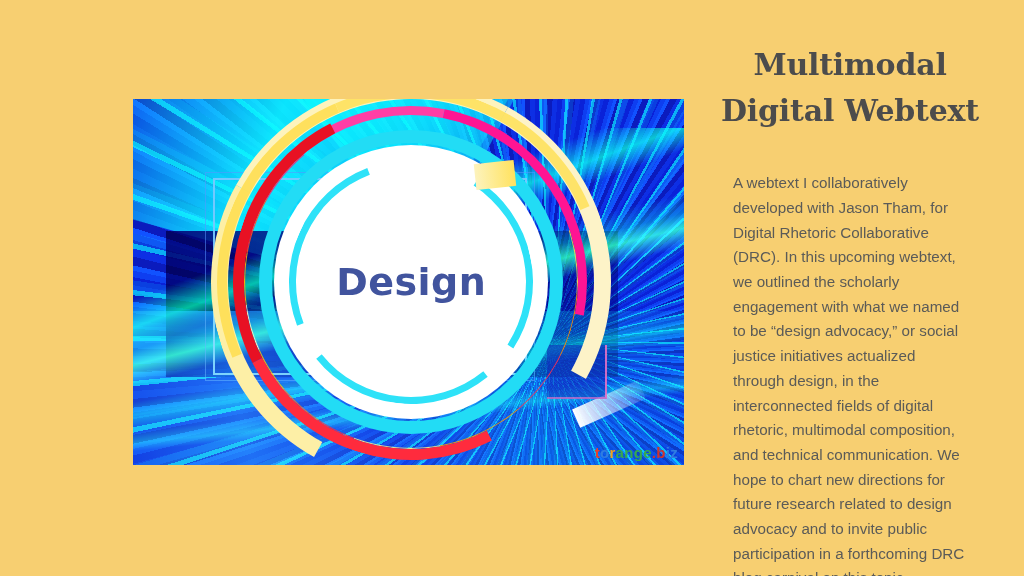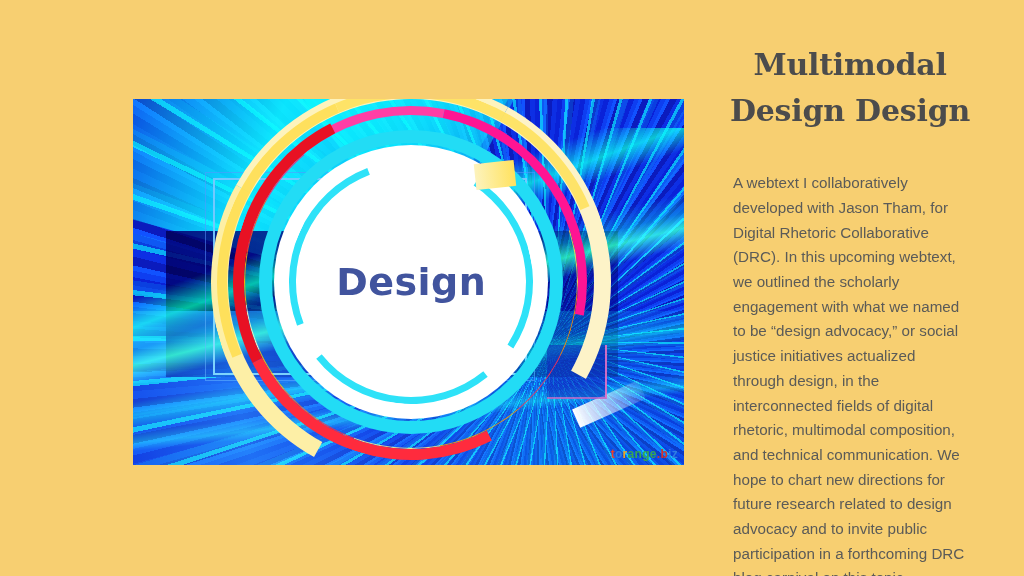--- a/index.html
+++ b/index.html
@@ -282,21 +282,21 @@
     letter-spacing: .5px;
     color: #41549e;
     text-align: center;
   }
 
   
   .watermark {
     position: absolute;
     right: 6px;
     bottom: 4px;
-    font-size: 12px;
+    font-size: 15px;
     font-weight: 700;
     letter-spacing: .3px;
     white-space: nowrap;
   }
   .watermark i { font-style: normal; }
   .wm1{color:#e8402a;} .wm2{color:#2f7de1;} .wm3{color:#f2a01e;}
   .wm4{color:#36a84f;} .wm5{color:#d0342c;} .wm6{color:#2f7de1;}
 
   
   #text-col {
@@ -361,17 +361,17 @@
         <span>Design</span>
       </div>
     </div>
 
     <div class="watermark">
       <i class="wm1">t</i><i class="wm2">o</i><i class="wm3">r</i><i class="wm4">ange</i><i class="wm5">.b</i><i class="wm6">iz</i>
     </div>
   </div>
 
   <div id="text-col">
-    <h1 id="page-title">Multimodal Design Design</h1>
+    <h1 id="page-title">Multimodal Digital Webtext</h1>
     <p id="body-copy">A webtext I collaboratively developed with Jason Tham, for Digital Rhetoric Collaborative (DRC). In this upcoming webtext, we outlined the scholarly engagement with what we named to be “design advocacy,” or social justice initiatives actualized through design, in the interconnected fields of digital rhetoric, multimodal composition, and technical communication. We hope to chart new directions for future research related to design advocacy and to invite public participation in a forthcoming DRC blog carnival on this topic.</p>
   </div>
 
 </div>
 
 </body></html>

